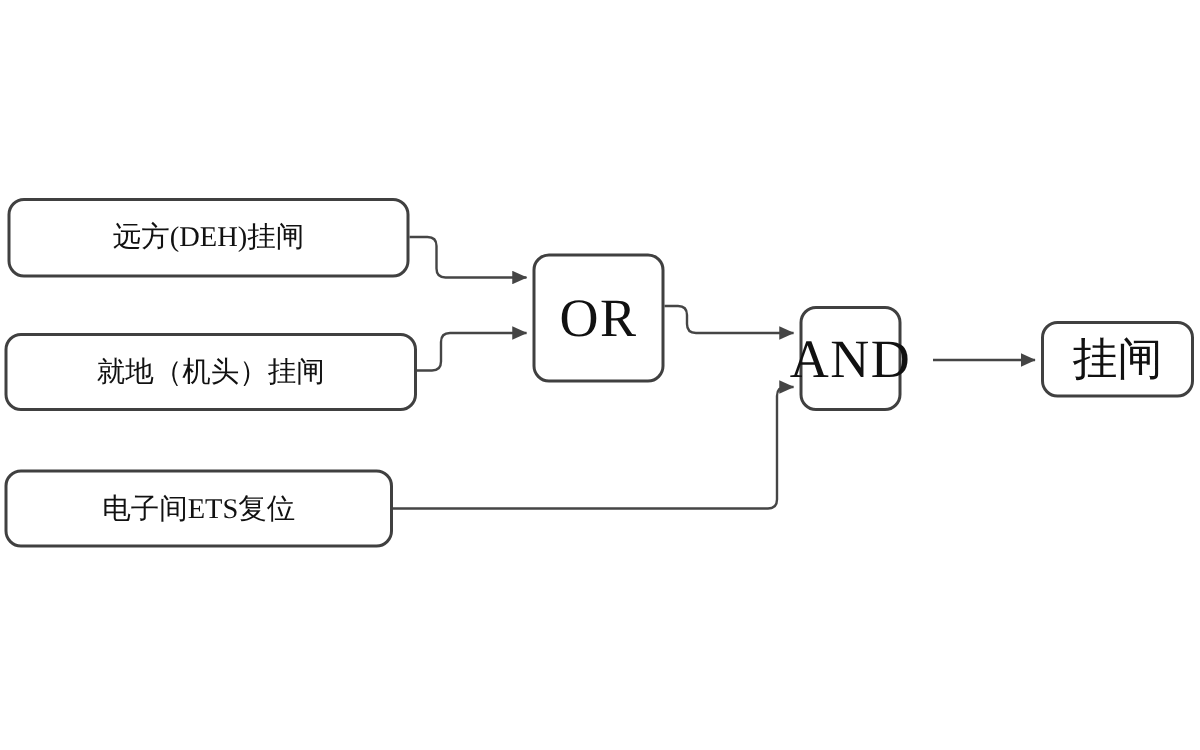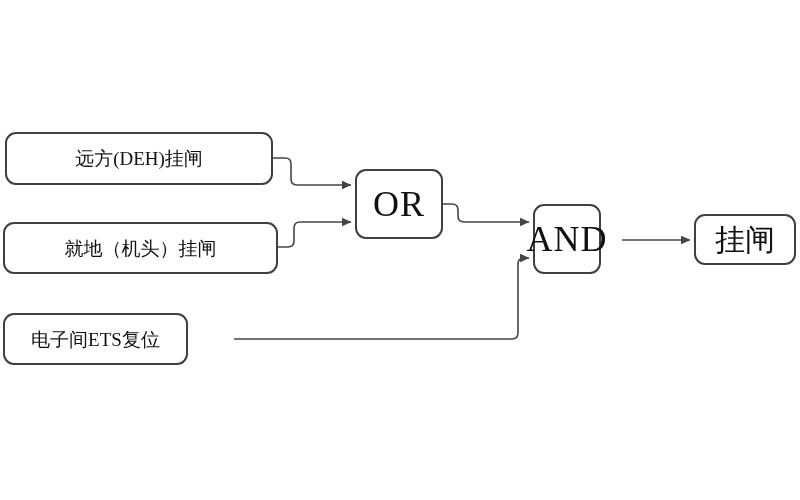--- a/index.html
+++ b/index.html
@@ -76,25 +76,25 @@
   </svg>
 
   <div class="node node-input" style="left:5px; top:132px; width:268px; height:53px;">
     <span class="label">远方(DEH)挂闸</span>
   </div>
 
   <div class="node node-input" style="left:3px; top:222px; width:275px; height:52px;">
     <span class="label">就地（机头）挂闸</span>
   </div>
 
-  <div class="node node-input" style="left:3px; top:313px; width:185px; height:52px;">
+  <div class="node node-input" style="left:3px; top:313px; width:259px; height:52px;">
     <span class="label">电子间ETS复位</span>
   </div>
 
-  <div class="node node-gate" style="left:355px; top:169px; width:88px; height:70px;">
+  <div class="node node-gate" style="left:355px; top:169px; width:88px; height:86px;">
     <span class="label">OR</span>
   </div>
 
   <div class="node node-gate" style="left:533px; top:204px; width:68px; height:70px;">
     <span class="label">AND</span>
   </div>
 
   <div class="node node-out" style="left:694px; top:214px; width:102px; height:51px;">
     <span class="label">挂闸</span>
   </div>

